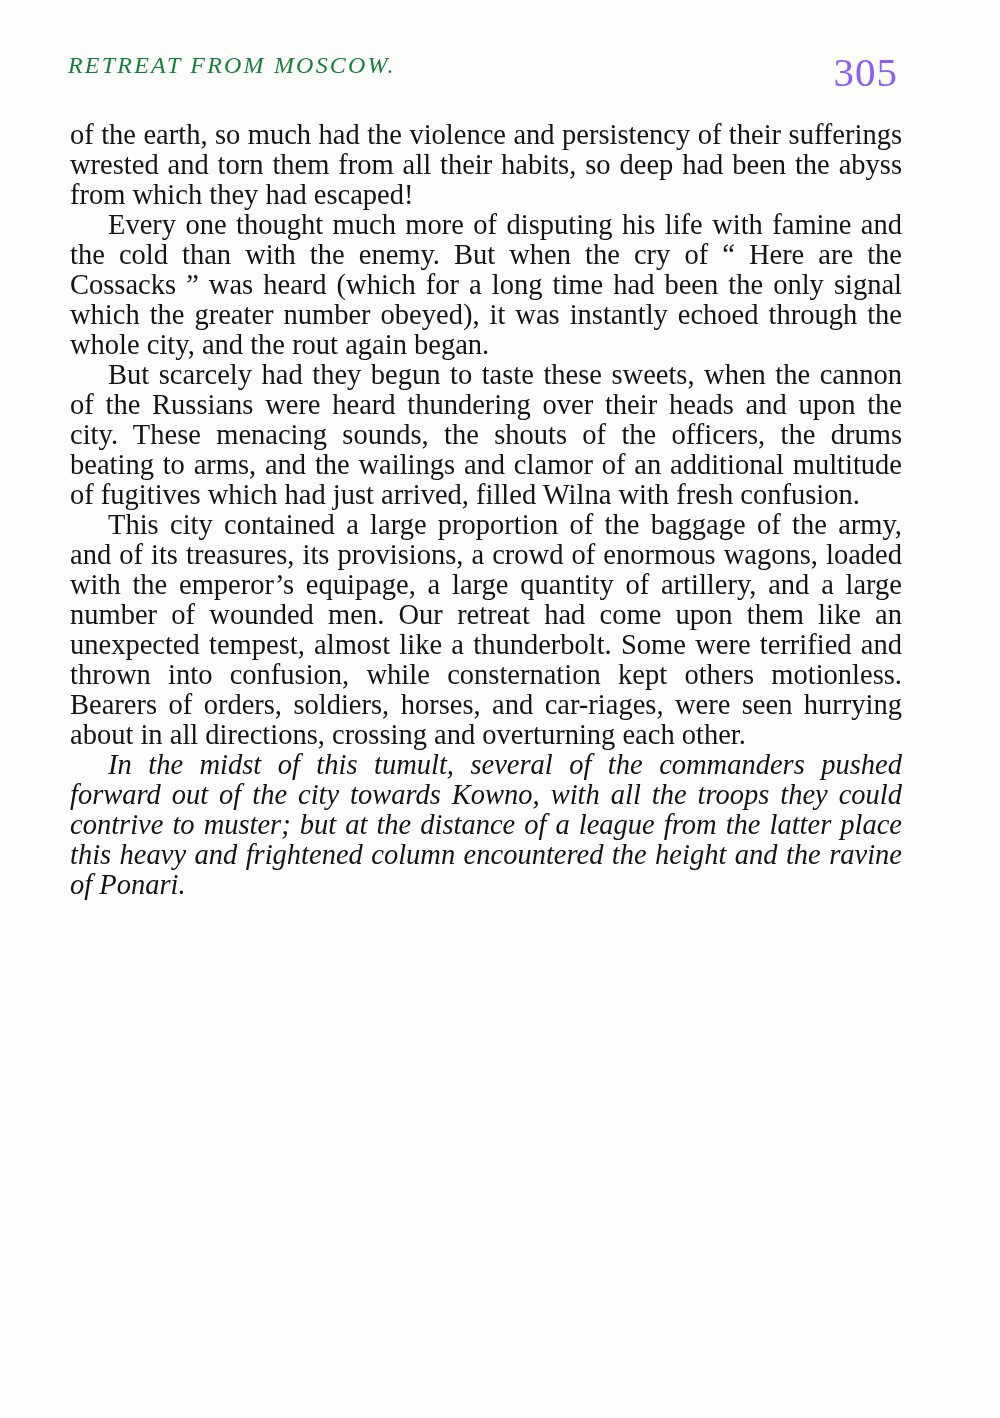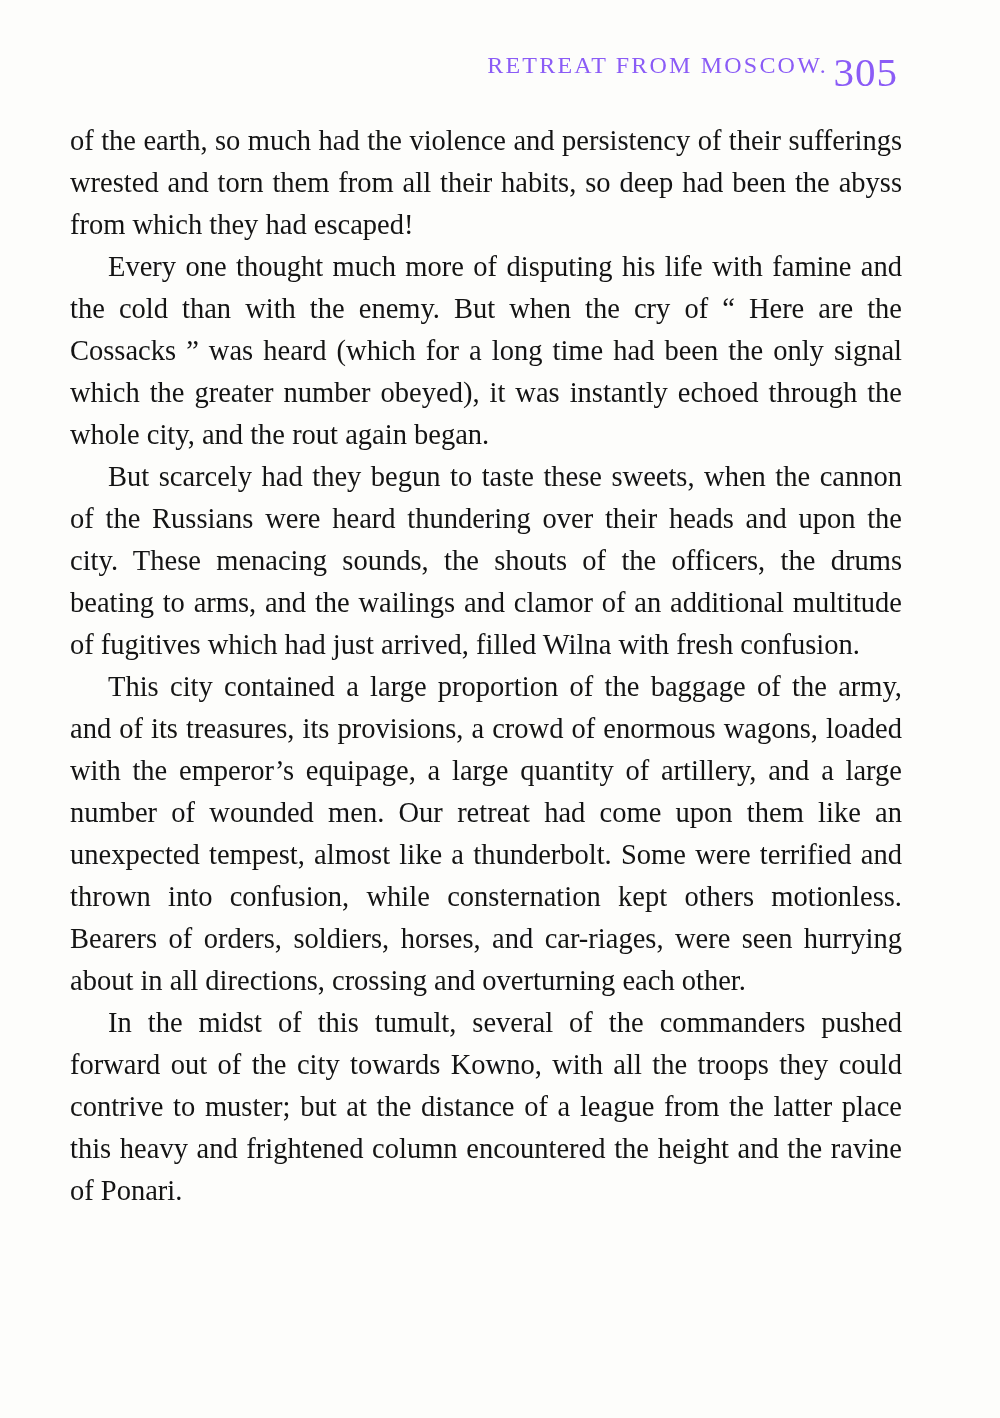--- a/index.html
+++ b/index.html
@@ -28,56 +28,58 @@
     top: 52px;
     left: 68px;
     width: 830px;
     height: 46px;
   }
   .running-title {
     position: absolute;
     left: 0;
     top: 0;
     width: 760px;
-    text-align: right;
+    text-align: left;
     font-family: "Liberation Serif", serif;
+    font-style: italic;
     font-size: 24px;
     letter-spacing: 2.2px;
-    color: #8b5cf6;
+    color: #15803d;
     white-space: nowrap;
   }
   .folio {
     position: absolute;
     right: 0;
     top: -4px;
     font-family: "Liberation Serif", serif;
     font-size: 41px;
     letter-spacing: 1px;
     color: #8b5cf6;
   }
   .body-text {
     position: absolute;
     top: 120px;
     left: 70px;
     width: 832px;
   }
   p.para {
     margin: 0;
     font-size: 28.5px;
-    line-height: 42px;
+    line-height: 30px;
     text-align: justify;
     text-justify: inter-word;
     color: #141414;
     hyphens: none;
   }
   p.para.indent {
     text-indent: 38px;
   }
   p.para:last-child {
     text-align: justify;
+    font-style: italic;
   }
 </style>
 </head>
 <body>
 
 <div class="page">
 
   <div class="header">
     <div class="running-title">RETREAT FROM MOSCOW.</div>
     <div class="folio">305</div>

